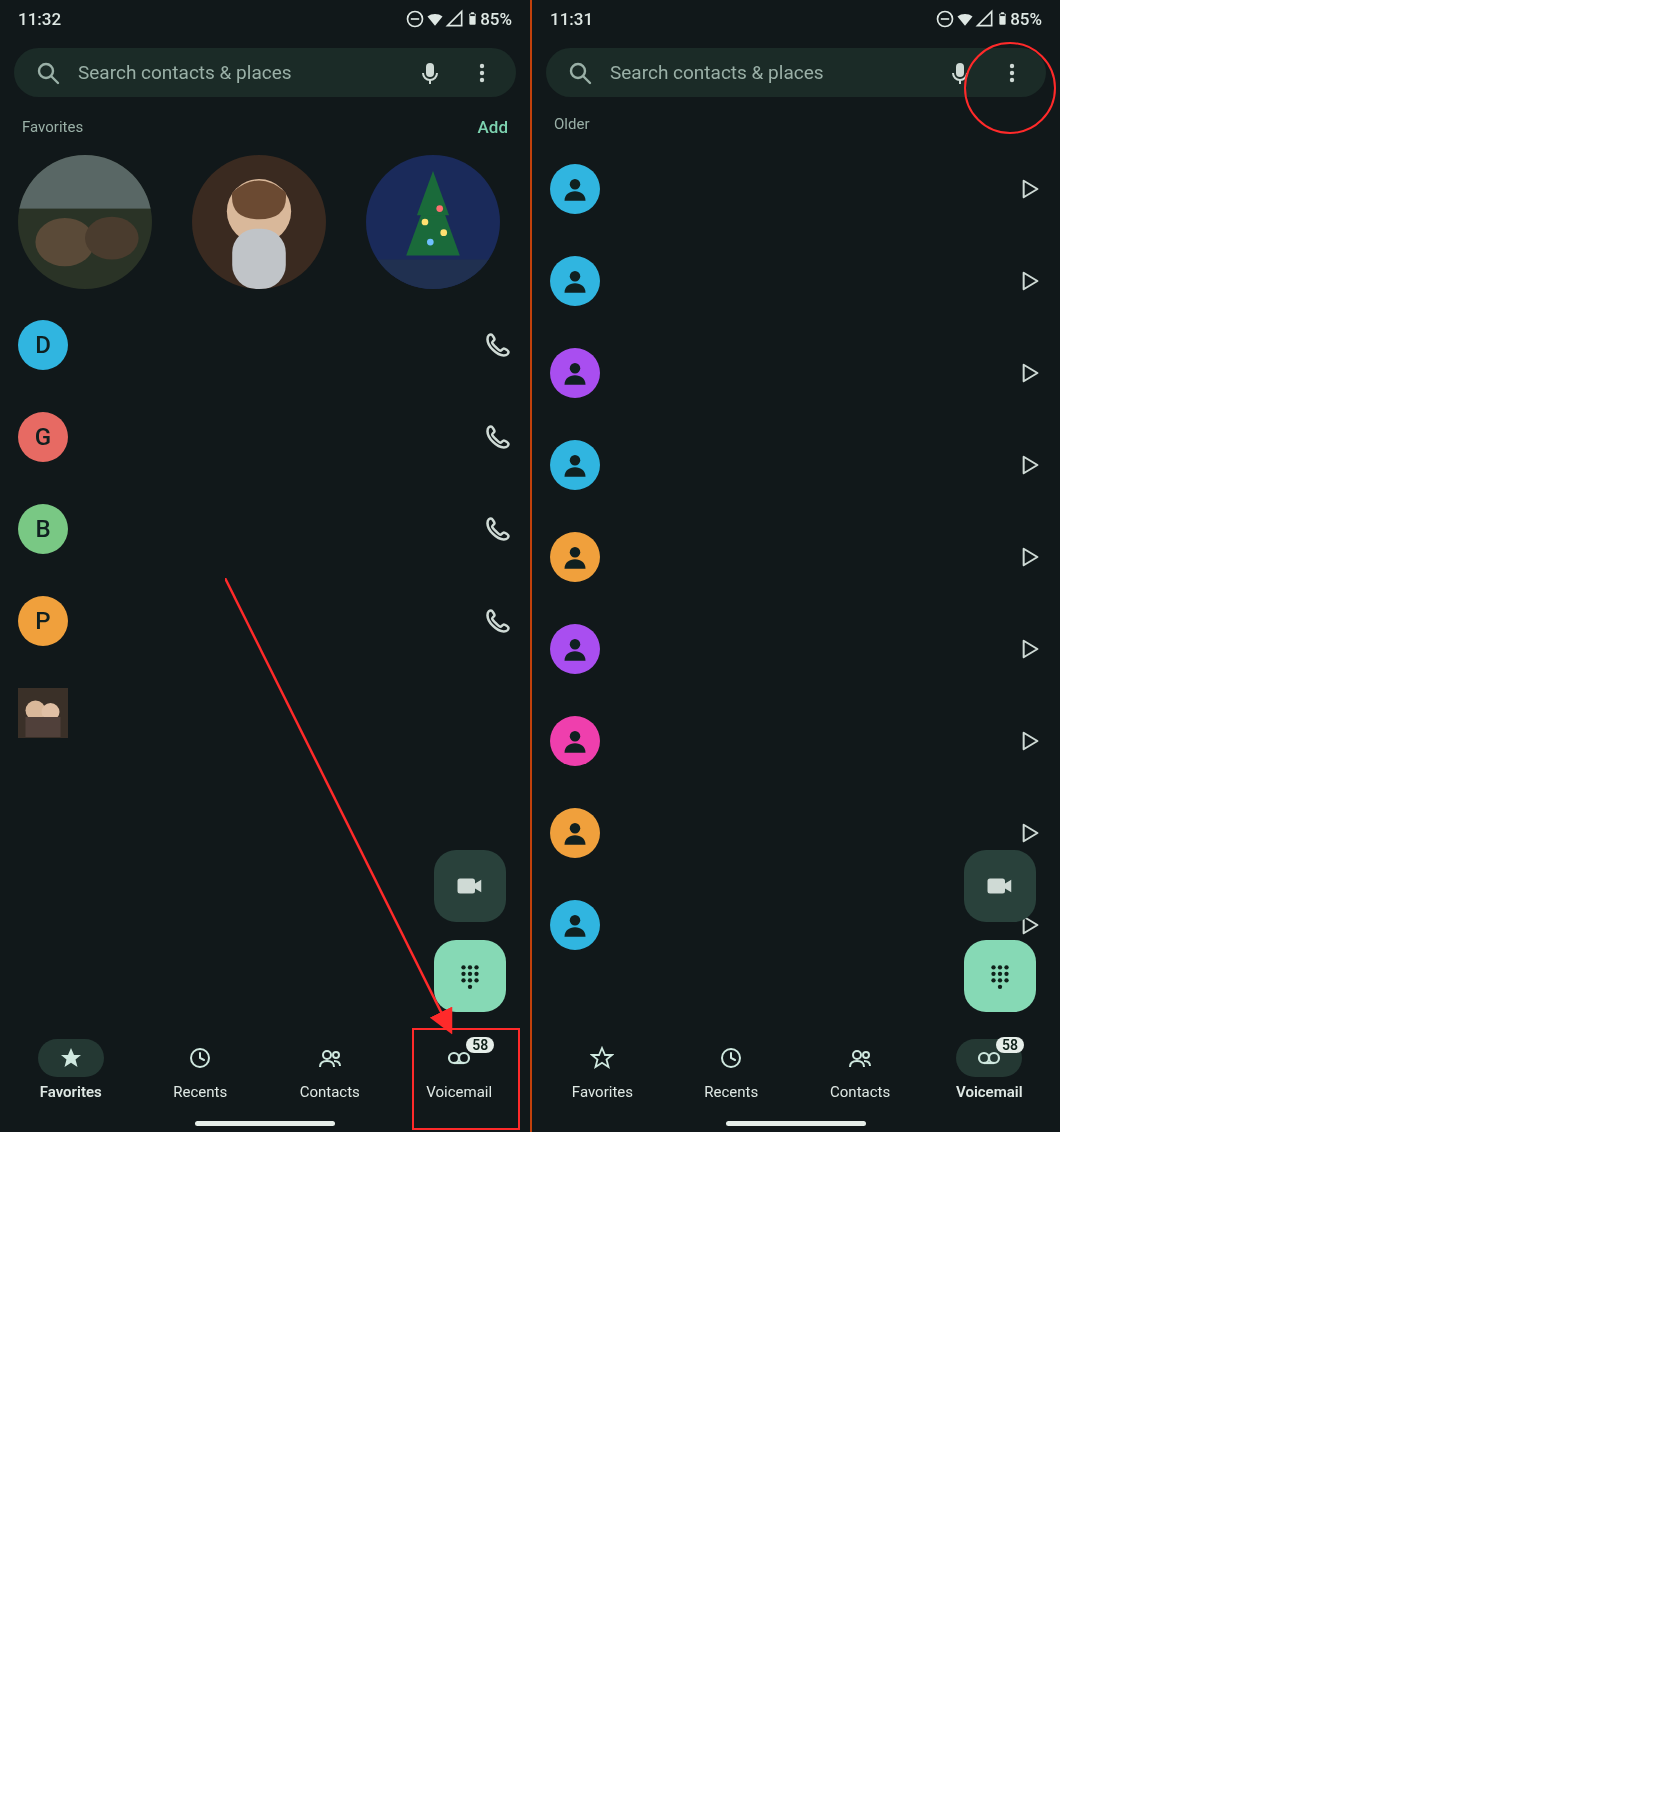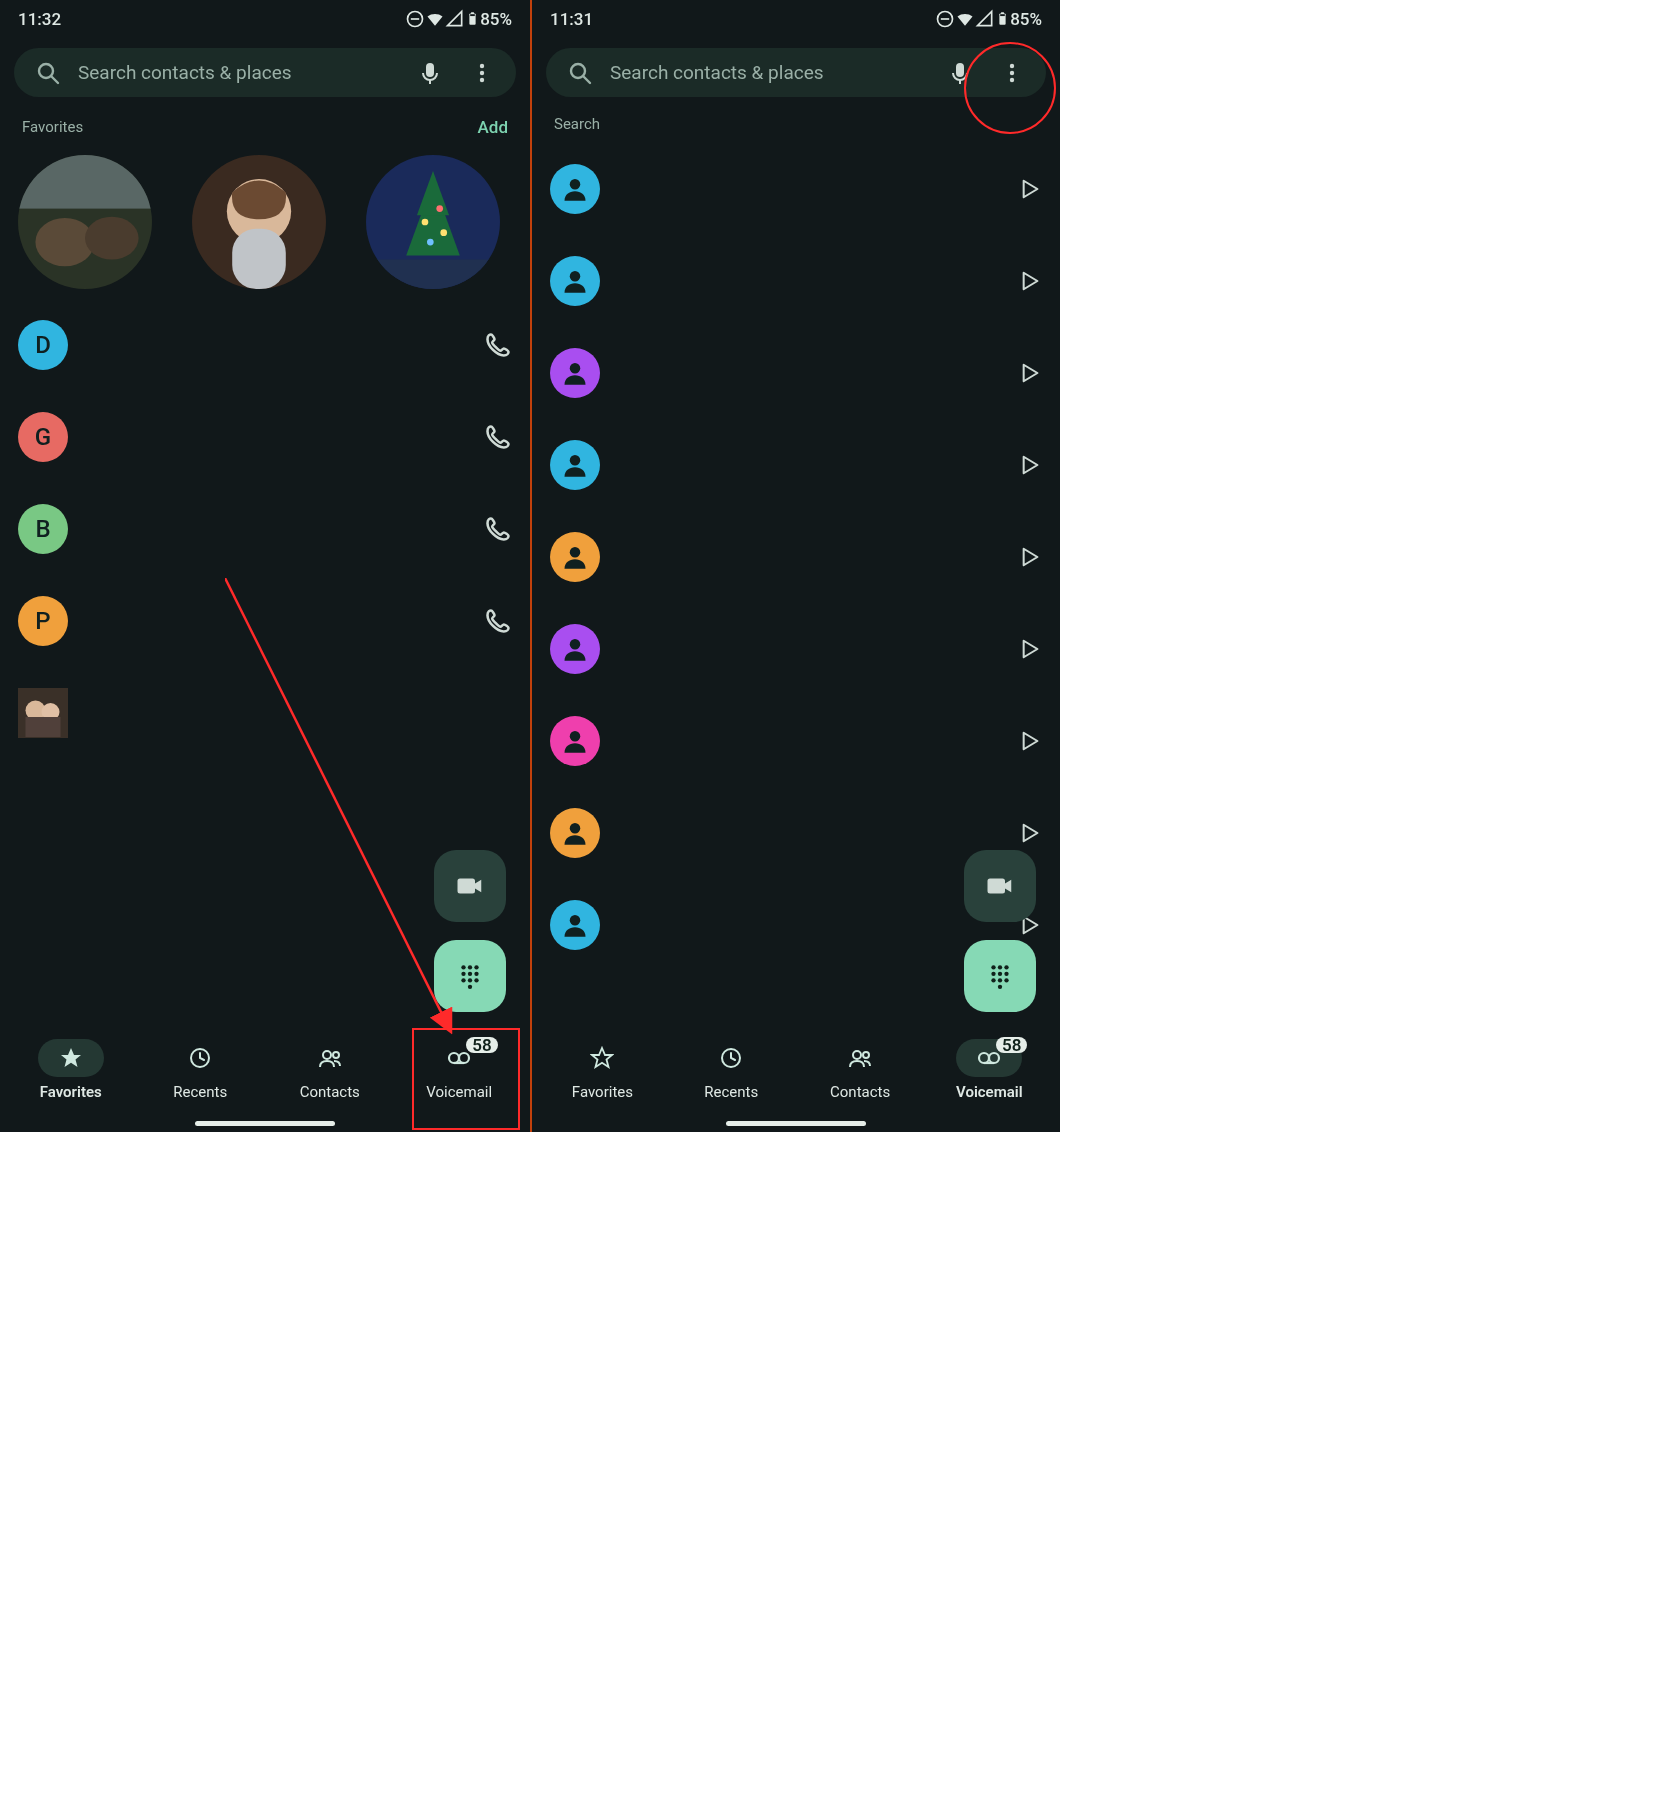--- a/index.html
+++ b/index.html
@@ -70,21 +70,21 @@
   
   .nav{position:absolute;left:0;right:0;bottom:0;height:108px;
     display:flex;align-items:center;justify-content:space-around;
     padding:10px 6px 26px 6px;background:var(--bg);}
   .nav-item{display:flex;flex-direction:column;align-items:center;gap:6px;
     font-size:15px;color:var(--text);position:relative;}
   .nav-pill{width:66px;height:38px;border-radius:19px;display:flex;
     align-items:center;justify-content:center;}
   .nav-item.active .nav-pill{background:var(--panel-light);}
   .nav-item .badge{position:absolute;top:-2px;left:40px;background:#e6eee9;
-    color:#10221b;border-radius:10px;font-size:17px;font-weight:600;
+    color:#10221b;border-radius:10px;font-size:14px;font-weight:600;
     padding:1px 6px;line-height:14px;}
 
   
   .callout-box{position:absolute;border:2px solid var(--callout);pointer-events:none;}
   .callout-circle{position:absolute;border:2px solid var(--callout);
     border-radius:50%;pointer-events:none;}
   .arrow-svg{position:absolute;pointer-events:none;}
 
   
   .home-ind{position:absolute;bottom:6px;left:50%;transform:translateX(-50%);
@@ -387,21 +387,21 @@
     <span class="ph">Search contacts &amp; places</span>
     <svg width="24" height="24" viewBox="0 0 24 24" style="color:#cfdad5">
           <use href="#svg-mic"></use>
         </svg>
     <svg width="24" height="24" viewBox="0 0 24 24" style="color:#cfdad5;margin-left:10px">
           <use href="#svg-more"></use>
         </svg>
   </div>
 
   <div class="section" style="padding-top:18px">
-    <span>Search</span>
+    <span>Older</span>
   </div>
 
   <div class="vm-list" id="vm-list-right">
         <div class="vm-item">
           <div class="person-ico" style="background:#30b5e0">
             <svg viewBox="0 0 24 24">
               <use href="#svg-person"></use>
             </svg>
           </div>
           <div class="spacer"></div>

